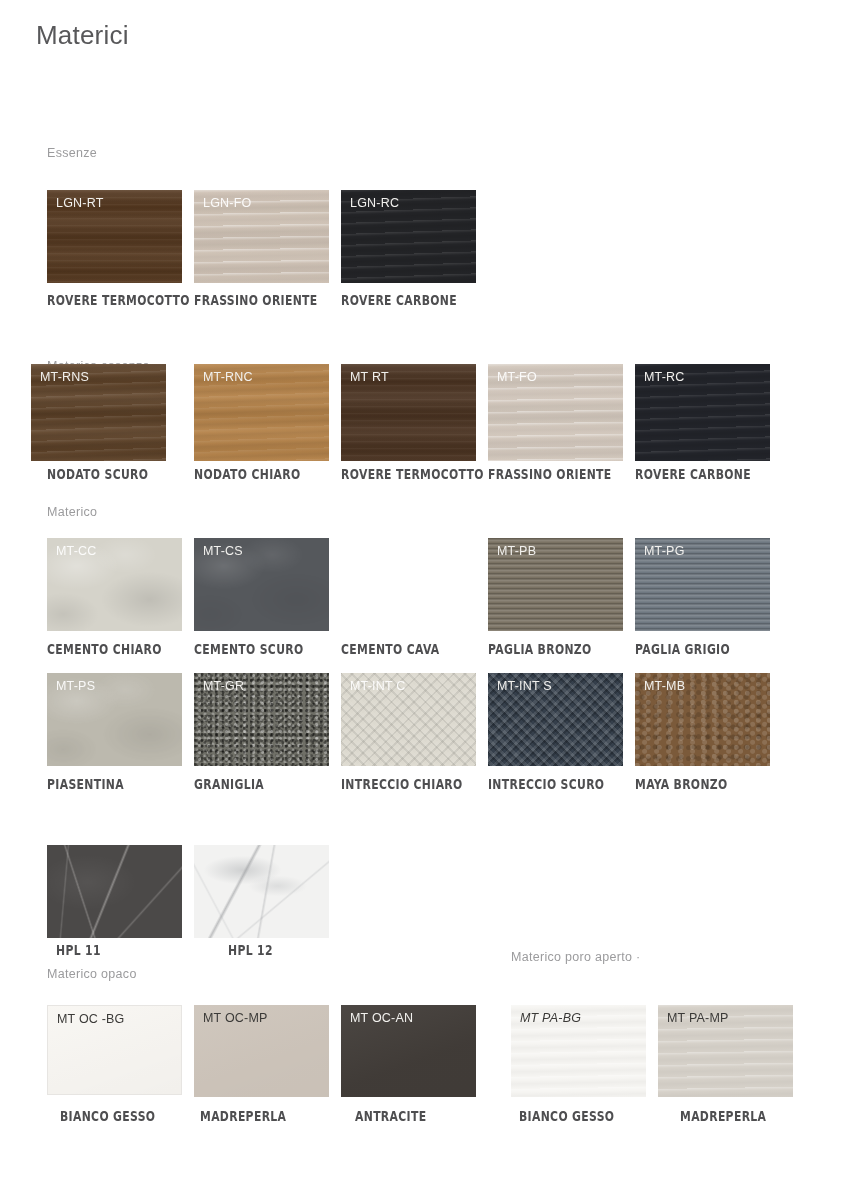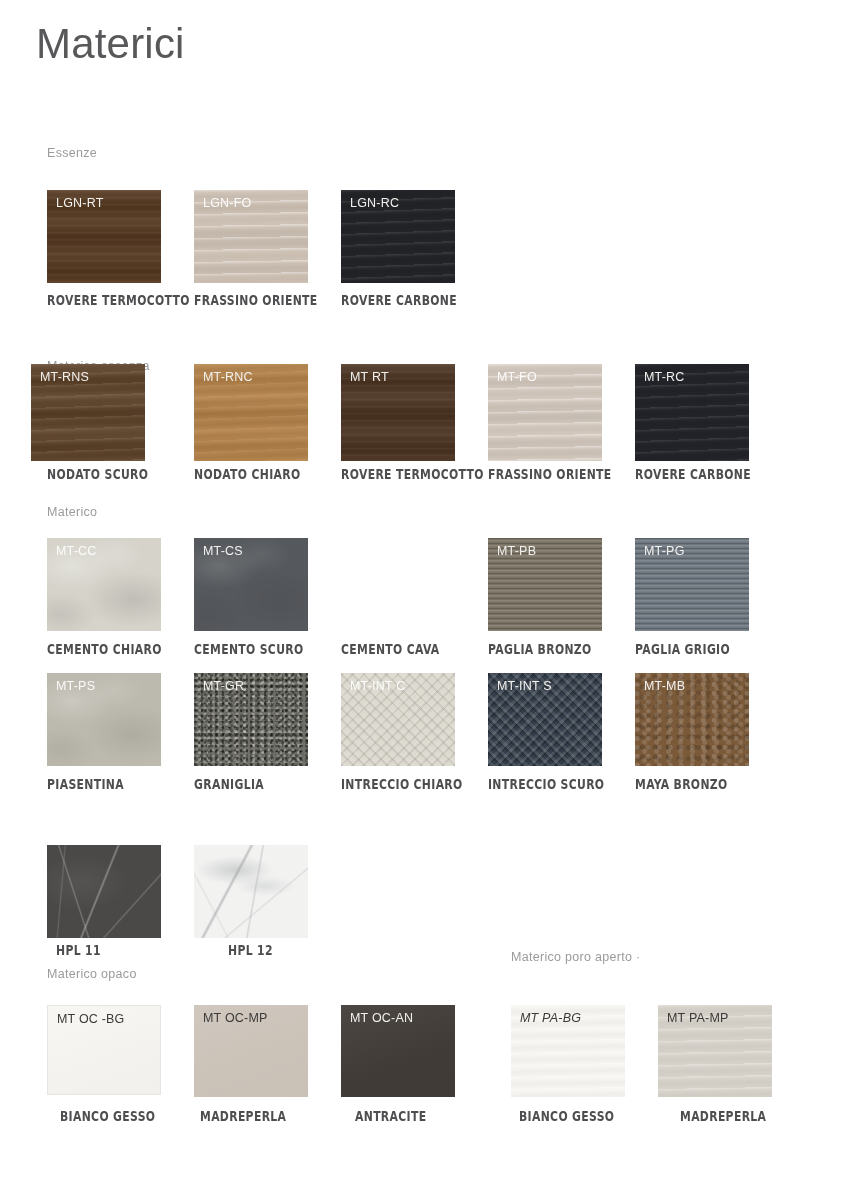--- a/index.html
+++ b/index.html
@@ -8,35 +8,35 @@
     width:848px; height:1200px;
     background:#ffffff;
     font-family:"Liberation Sans", sans-serif;
     overflow:hidden;
   }
   .page { position:relative; width:848px; height:1200px; }
 
   
   .page-title {
     position:absolute; left:36px; top:20px;
-    font-size:42px; font-weight:400; letter-spacing:0.2px;
+    font-size:26px; font-weight:400; letter-spacing:0.2px;
     color:#58585a;
   }
 
   
   .section-label {
     position:absolute;
     font-size:12.5px; font-weight:400; letter-spacing:0.3px;
     color:#9b9b9d; white-space:nowrap;
   }
 
   
   .swatch {
     position:absolute;
-    width:114px; height:93px;
+    width:135px; height:93px;
     overflow:hidden;
   }
   .swatch.tall { height:97px; }
   .swatch .code {
     position:absolute; left:9px; top:6px;
     font-size:12.5px; font-weight:400; letter-spacing:0.2px;
     white-space:nowrap; z-index:5;
   }
   .code.light { color:#f2f1ee; }
   .code.lightdim { color:#ffffff; opacity:.92; }

